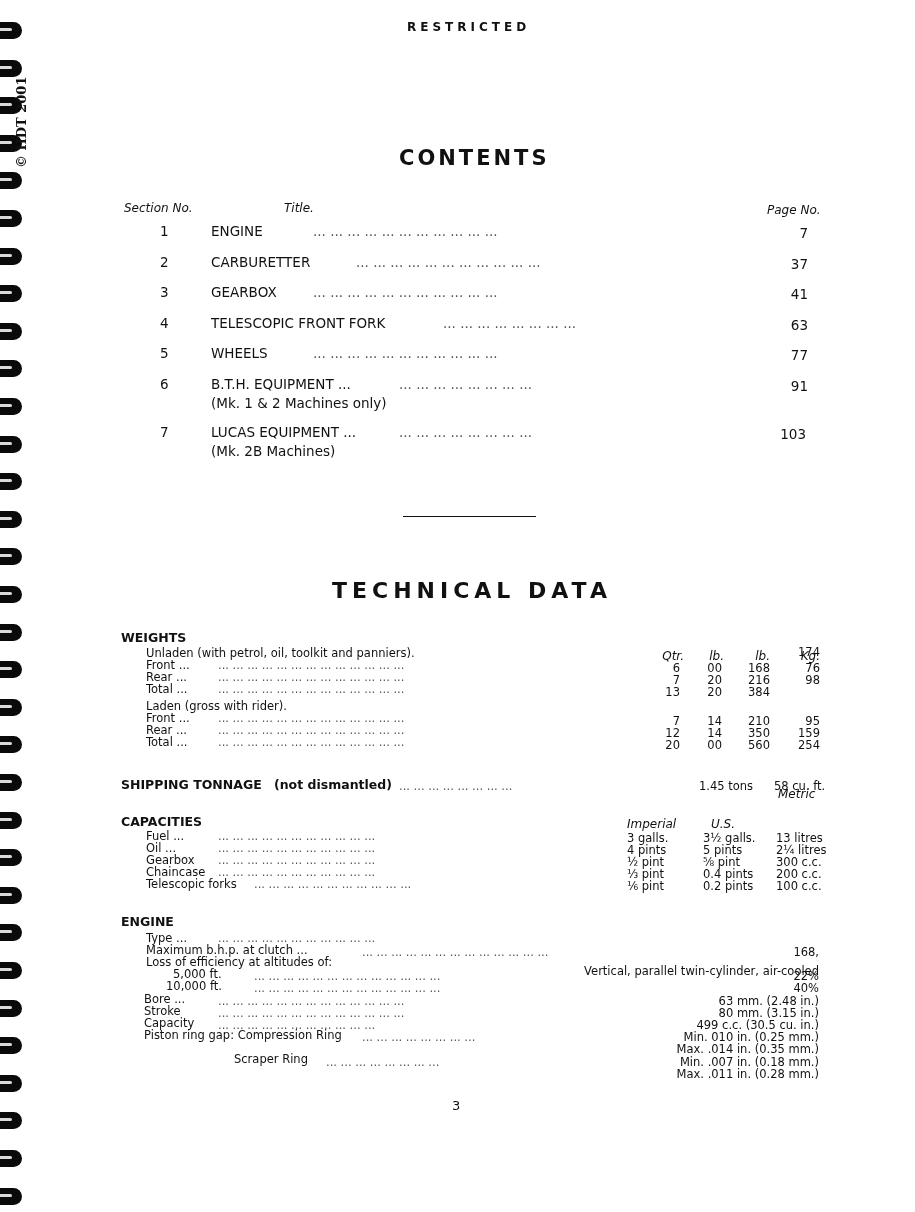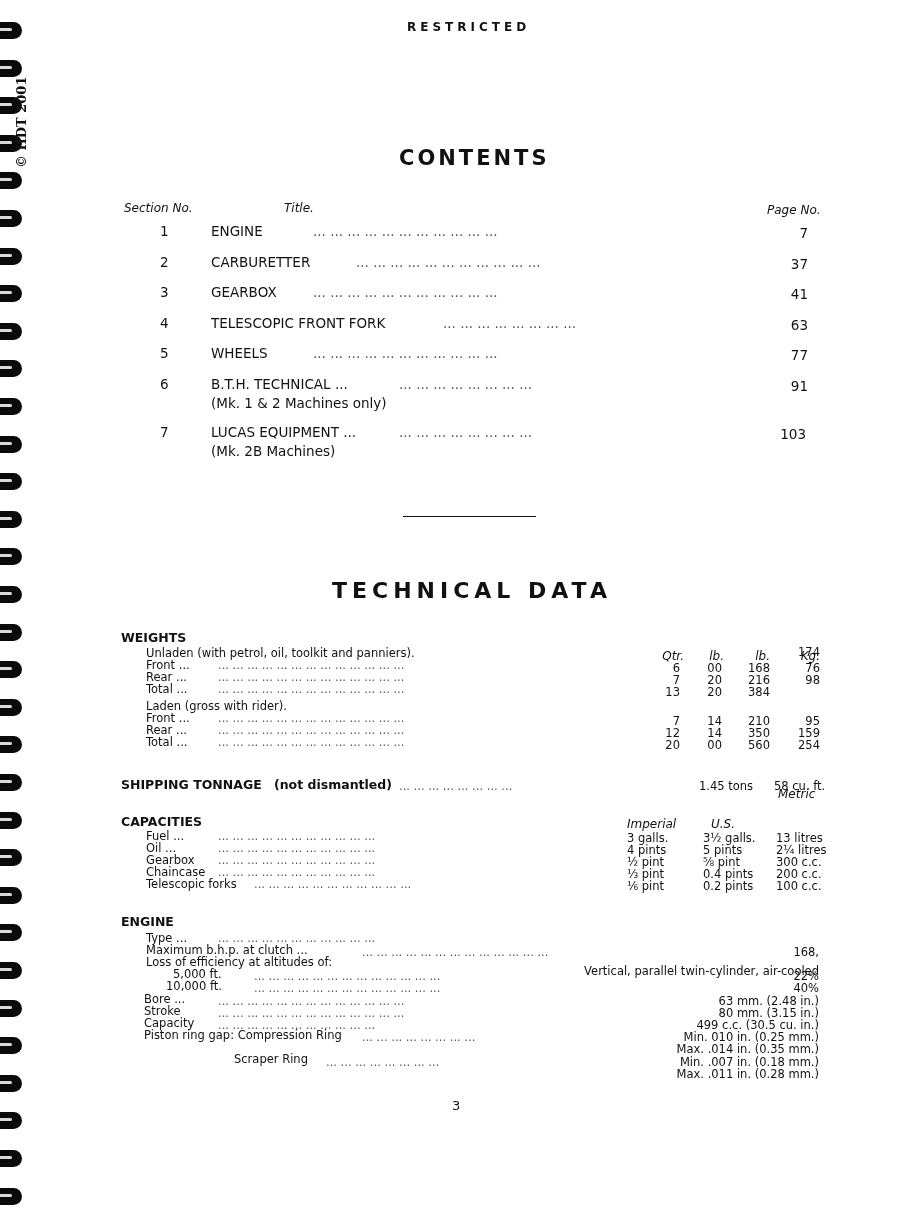--- a/index.html
+++ b/index.html
@@ -104,21 +104,21 @@
     <div class="abs toc rt" style="left:780px;top:317px;width:28px;">63</div>
   </div>
   <div>
     <div class="abs toc" style="left:160px;top:345px;">5</div>
     <div class="abs toc" style="left:211px;top:345px;">WHEELS</div>
     <div class="abs toc dots" style="left:313px;top:345px;">...      ...      ...      ...      ...      ...      ...      ...      ...      ...      ...</div>
     <div class="abs toc rt" style="left:780px;top:347px;width:28px;">77</div>
   </div>
   <div>
     <div class="abs toc" style="left:160px;top:376px;">6</div>
-    <div class="abs toc" style="left:211px;top:376px;">B.T.H. TECHNICAL ...</div>
+    <div class="abs toc" style="left:211px;top:376px;">B.T.H. EQUIPMENT ...</div>
     <div class="abs toc dots" style="left:399px;top:376px;">...     ...     ...     ...     ...     ...     ...     ...</div>
     <div class="abs toc rt" style="left:780px;top:378px;width:28px;">91</div>
     <div class="abs toc" style="left:211px;top:395px;">(Mk. 1 &amp; 2 Machines only)</div>
   </div>
   <div>
     <div class="abs toc" style="left:160px;top:424px;">7</div>
     <div class="abs toc" style="left:211px;top:424px;">LUCAS EQUIPMENT ...</div>
     <div class="abs toc dots" style="left:399px;top:424px;">...     ...     ...     ...     ...     ...     ...     ...</div>
     <div class="abs toc rt" style="left:774px;top:426px;width:32px;">103</div>
     <div class="abs toc" style="left:211px;top:443px;">(Mk. 2B Machines)</div>

